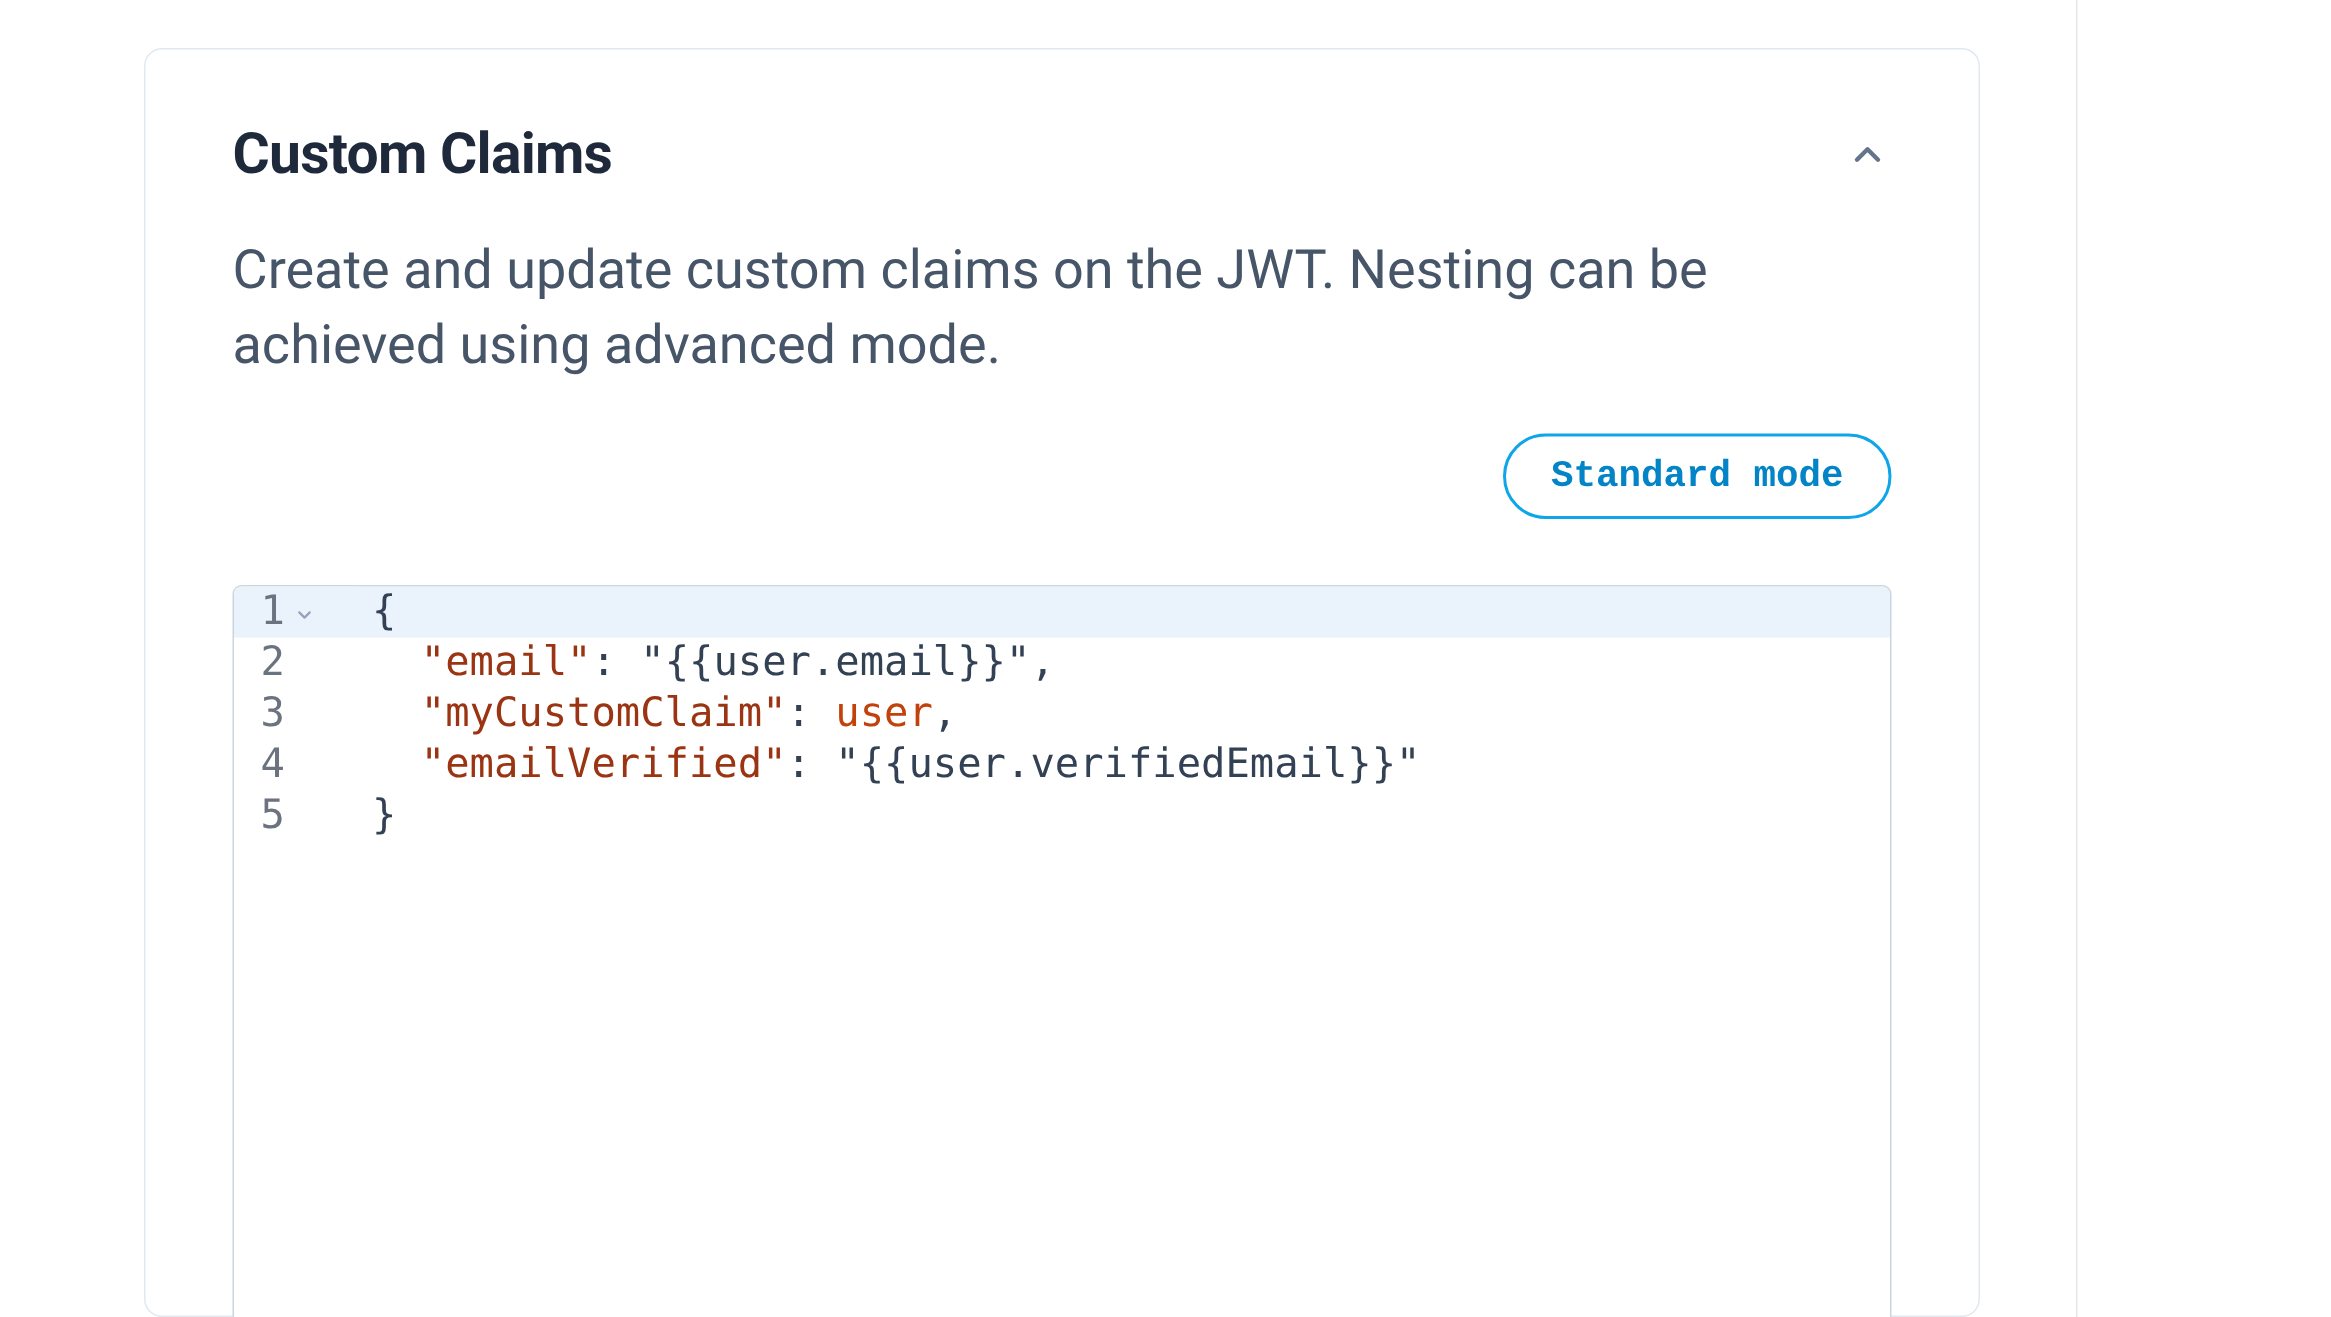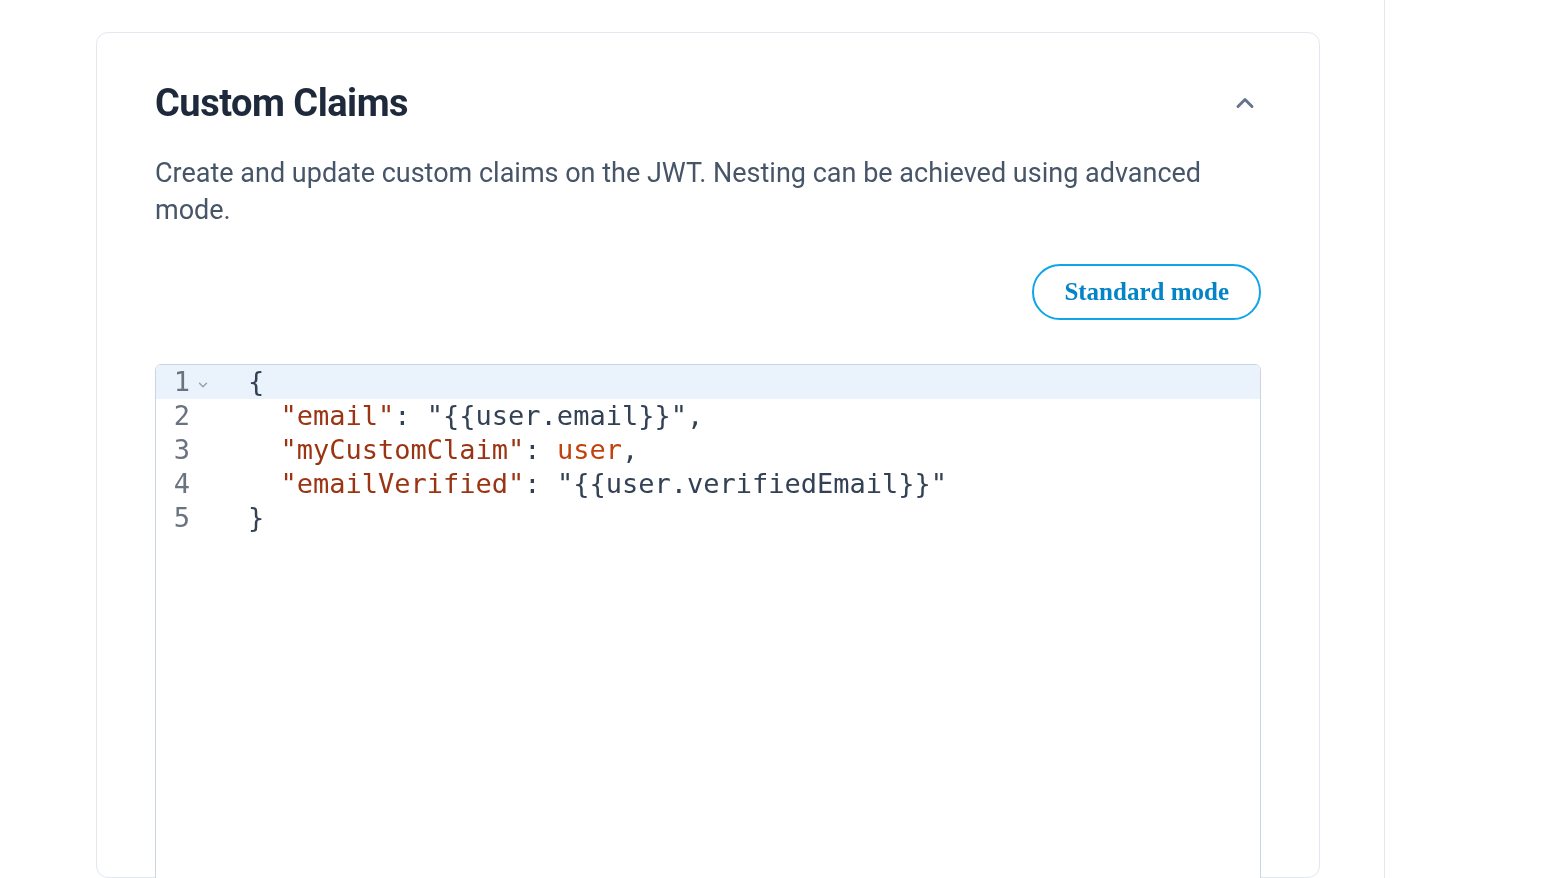--- a/index.html
+++ b/index.html
@@ -51,40 +51,40 @@
     height: 32px;
     display: flex;
     align-items: center;
     justify-content: center;
     color: #64748b;
     cursor: pointer;
     margin-top: 6px;
   }
   .card-description {
     margin-top: 28px;
-    font-size: 27px;
+    font-size: 36px;
     color: #475569;
     line-height: 1.4;
     font-weight: 400;
   }
   .mode-row {
     display: flex;
     justify-content: flex-end;
     margin-top: 34px;
   }
   .mode-button {
     border: 2px solid #0ea5e9;
     color: #0284c7;
     background: #ffffff;
     border-radius: 999px;
     padding: 12px 30px;
     font-size: 25px;
     font-weight: 600;
     cursor: pointer;
-    font-family: Liberation Serif, serif;
+    font-family: Liberation Mono, monospace;
   }
   .editor {
     margin-top: 44px;
     border: 1px solid #cbd5e1;
     border-radius: 6px;
     overflow: hidden;
     height: 520px;
     background: #ffffff;
     font-family: ui-monospace, SFMono-Regular, "SF Mono", Menlo, Consolas, monospace;
     font-size: 27px;

